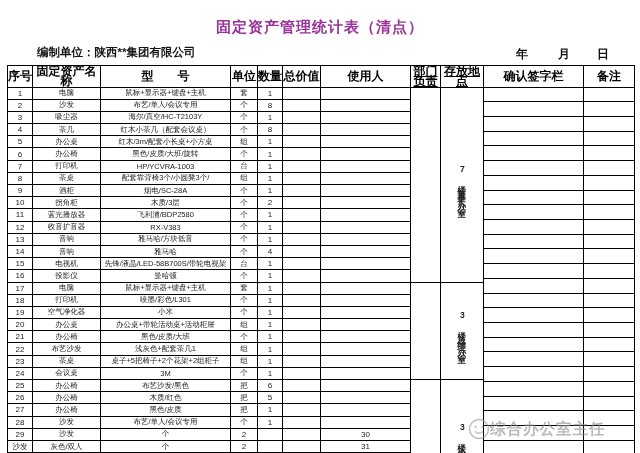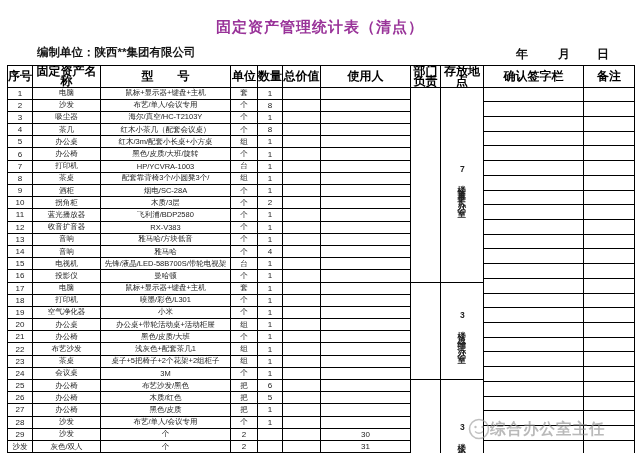--- a/index.html
+++ b/index.html
@@ -16,21 +16,21 @@
        border-left:1.5px solid #000;border-top:1.5px solid #000;background:#fff;}
   .cell,.hcell{border-right:1px solid #000;border-bottom:1px solid #000;
        overflow:hidden;white-space:nowrap;display:flex;align-items:center;justify-content:center;
        font-size:7.5px;color:#1c1c1c;box-sizing:border-box;}
   .hcell{font-size:12px;font-weight:bold;color:#000;white-space:normal;line-height:10px;text-align:center;}
   #secA{display:grid;grid-template-columns:25px 68px 130px 27px 25px 38px 90px;
         grid-template-rows:21.5px;grid-auto-rows:12.19px;}
   .num{font-size:8px;}
   #secB{display:flex;}
   .bcol{display:flex;flex-direction:column;}
-  .bcol .hcell{height:21.5px;}
+  .bcol .hcell{height:21.5px;text-decoration:underline;}
   .bcell{border-right:1px solid #000;border-bottom:1px solid #000;box-sizing:border-box;
          display:flex;align-items:center;justify-content:center;overflow:hidden;}
   .vtext{writing-mode:vertical-rl;text-orientation:upright;font-size:8.5px;font-weight:bold;
          letter-spacing:4px;color:#222;line-height:1;}
   #secC{display:grid;grid-template-columns:100px 51px;
         grid-template-rows:21.5px;grid-auto-rows:14.72px;}
 
   .watermark{position:absolute;left:468px;top:399px;width:172px;height:30px;
              display:flex;align-items:center;gap:0;opacity:0.62;pointer-events:none;}
   .wm-text{font-size:15.5px;font-weight:bold;color:#8f8f8f;letter-spacing:1px;white-space:nowrap;}

